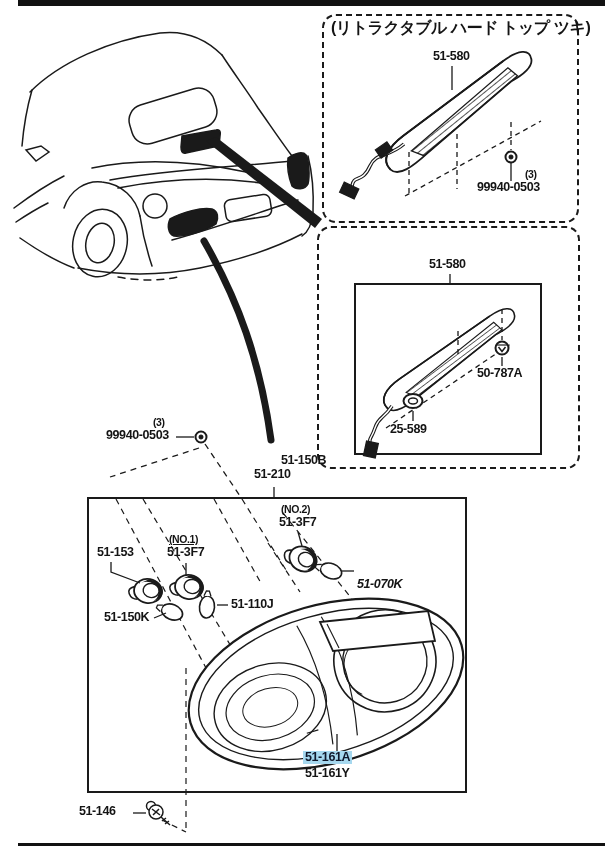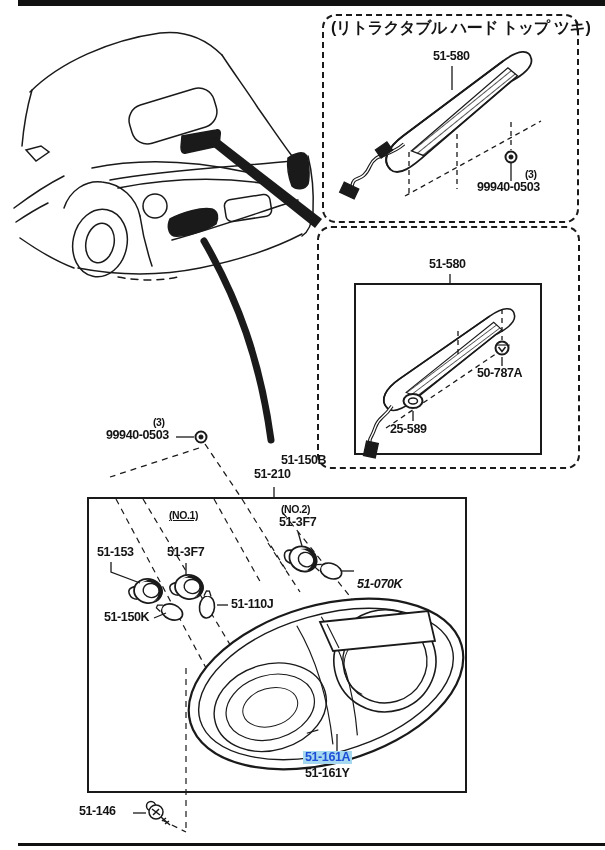--- a/index.html
+++ b/index.html
@@ -6,21 +6,21 @@
   .page{position:relative;width:605px;height:850px;background:#fff;overflow:hidden;
         font-family:"Liberation Sans",sans-serif;color:#111;}
   .bar{position:absolute;background:#111;}
   .art{position:absolute;left:0;top:0;pointer-events:none;}
   .box{position:absolute;border:2px dashed #1a1a1a;border-radius:14px;background:transparent;}
   .sbox{position:absolute;border:2px solid #1a1a1a;background:transparent;}
   .lbl{position:absolute;font-weight:bold;font-size:12.5px;letter-spacing:-0.4px;
        white-space:nowrap;line-height:1.05;color:#141414;}
   .sm{font-size:10.5px;}
   .hdr{position:absolute;font-weight:bold;font-size:16px;letter-spacing:-0.5px;white-space:nowrap;color:#141414;}
-  .hl{background:#a6d8ef;color:#1d4ed8;padding:0 2px;}
+  .hl{background:#a6d8ef;color:#0f172a;padding:0 2px;}
 </style>
 </head>
 <body>
 
 <div class="page">
 
   <div class="bar" style="left:18px;top:0;width:587px;height:6px;"></div>
   <div class="bar" style="left:18px;top:843px;width:587px;height:3px;"></div>
 
   <svg class="art" width="605" height="850" viewBox="0 0 605 850">
@@ -199,21 +199,21 @@
   <div class="lbl" style="left:429px;top:258px;">51-580</div>
   <div class="lbl" style="left:477px;top:367px;">50-787A</div>
   <div class="lbl" style="left:390px;top:423px;">25-589</div>
 
   <div class="lbl sm" style="left:153px;top:417px;">(3)</div>
   <div class="lbl" style="left:106px;top:429px;">99940-0503</div>
   <div class="lbl" style="left:249px;top:454px;margin-left:32px;">51-150B</div>
   <div class="lbl" style="left:254px;top:468px;">51-210</div>
 
   <div class="lbl" style="left:97px;top:546px;">51-153</div>
-  <div class="lbl sm" style="left:169px;top:510px;text-decoration:underline;">(NO.1)</div>
+  <div class="lbl sm" style="left:169px;top:534px;text-decoration:underline;">(NO.1)</div>
   <div class="lbl" style="left:167px;top:546px;">51-3F7</div>
   <div class="lbl sm" style="left:281px;top:504px;">(NO.2)</div>
   <div class="lbl" style="left:279px;top:516px;">51-3F7</div>
   <div class="lbl" style="left:357px;top:578px;font-style:italic;">51-070K</div>
   <div class="lbl" style="left:231px;top:598px;">51-110J</div>
   <div class="lbl" style="left:104px;top:611px;">51-150K</div>
 
   <div class="lbl hl" style="left:303px;top:751px;">51-161A</div>
   <div class="lbl" style="left:305px;top:767px;">51-161Y</div>
 

